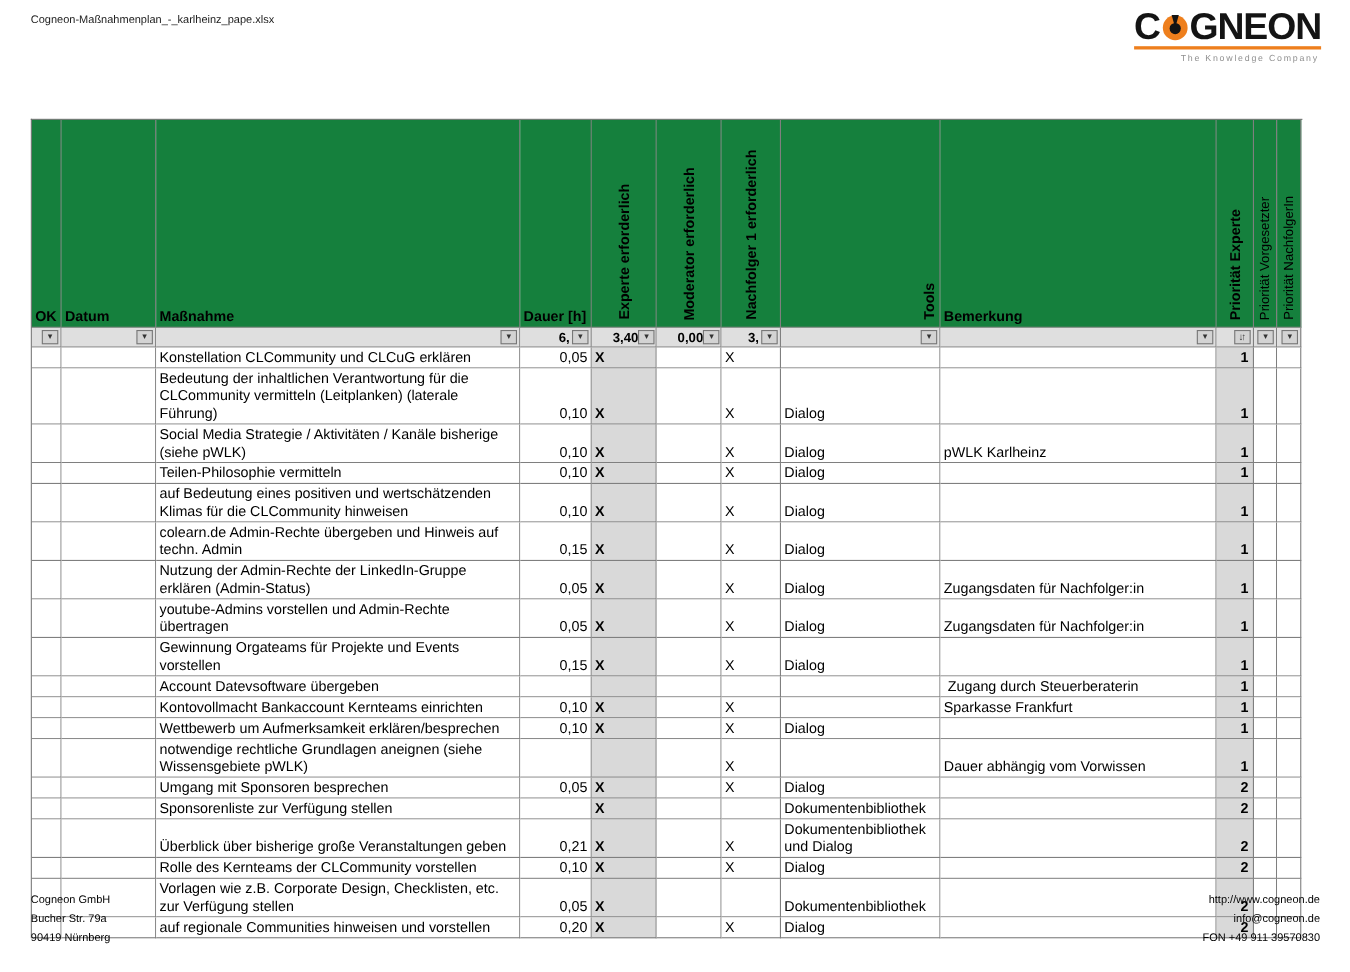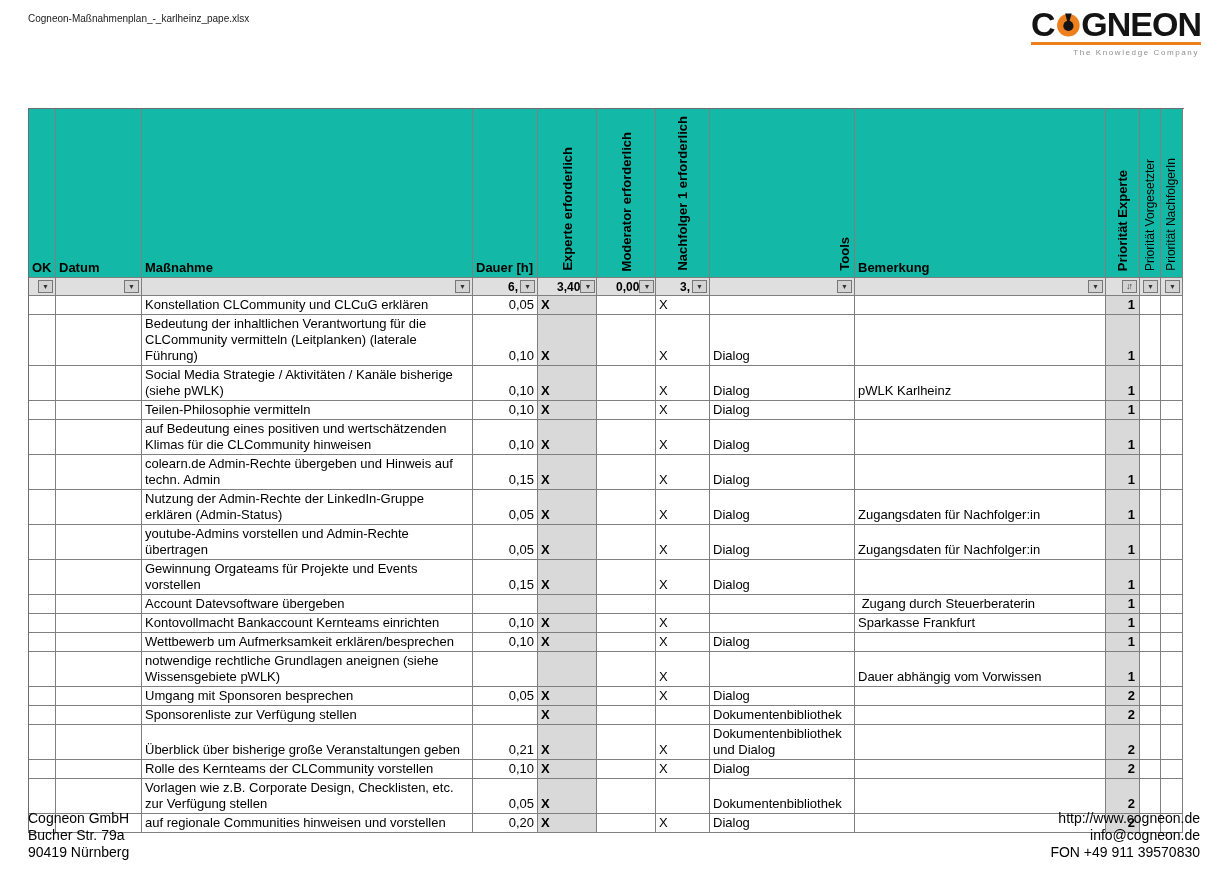--- a/index.html
+++ b/index.html
@@ -22,21 +22,21 @@
   
   #sheet { left:28px; top:108px; width:1156px;
            display:grid;
            grid-template-columns:27px 86px 331px 65px 59px 59px 54px 145px 251px 34px 21px 22px;
            border-top:1px solid #6e6e6e; border-left:1px solid #6e6e6e; }
   .cell { border-right:1px solid #7f7f7f; border-bottom:1px solid #7f7f7f;
           font-size:13px; line-height:16px; display:flex; align-items:flex-end;
           padding:1px 3px 1px 3px; min-height:17px; background:#fff; overflow:hidden; }
 
   
-  .hcell { height:169px; background:#14b8a6; font-weight:bold; }
+  .hcell { height:189px; background:#15803d; font-weight:bold; }
   .hcell-h { align-items:flex-end; padding-bottom:1px; }
   .hcell-v { justify-content:center; padding-bottom:6px; }
   .hcell-v.right { justify-content:flex-end; padding-right:2px; }
   .vtext { writing-mode:vertical-rl; transform:rotate(180deg); line-height:15px;
            max-height:160px; font-size:13px; }
   .vtext.thin { font-weight:normal; font-size:12px; }
 
   
   .fcell { height:18px; background:#dfdfdf; align-items:center; padding:1px 2px;
            font-size:12px; font-weight:bold; }
@@ -49,21 +49,21 @@
   .spread { justify-content:space-between; }
   .fend { justify-content:flex-end; }
 
   
   .c-dauer   { justify-content:flex-end; }
   .c-experte { background:#d9d9d9; font-weight:bold; }
   .c-prio_e  { background:#d9d9d9; font-weight:bold; justify-content:flex-end; padding-right:4px; }
   .c-bemerkung { white-space:pre-wrap; }
 
   
-  .footer { top:810px; font-size:14px; line-height:17px; }
+  .footer { top:810px; font-size:10px; line-height:17px; }
   #footer-left  { left:28px; }
   #footer-right { right:27px; text-align:right; }
 </style>
 </head>
 <body>
 
 <div id="file-title" class="abs">Cogneon-Maßnahmenplan_-_karlheinz_pape.xlsx</div>
 
 <div id="logo" class="abs">
   <div class="word">

